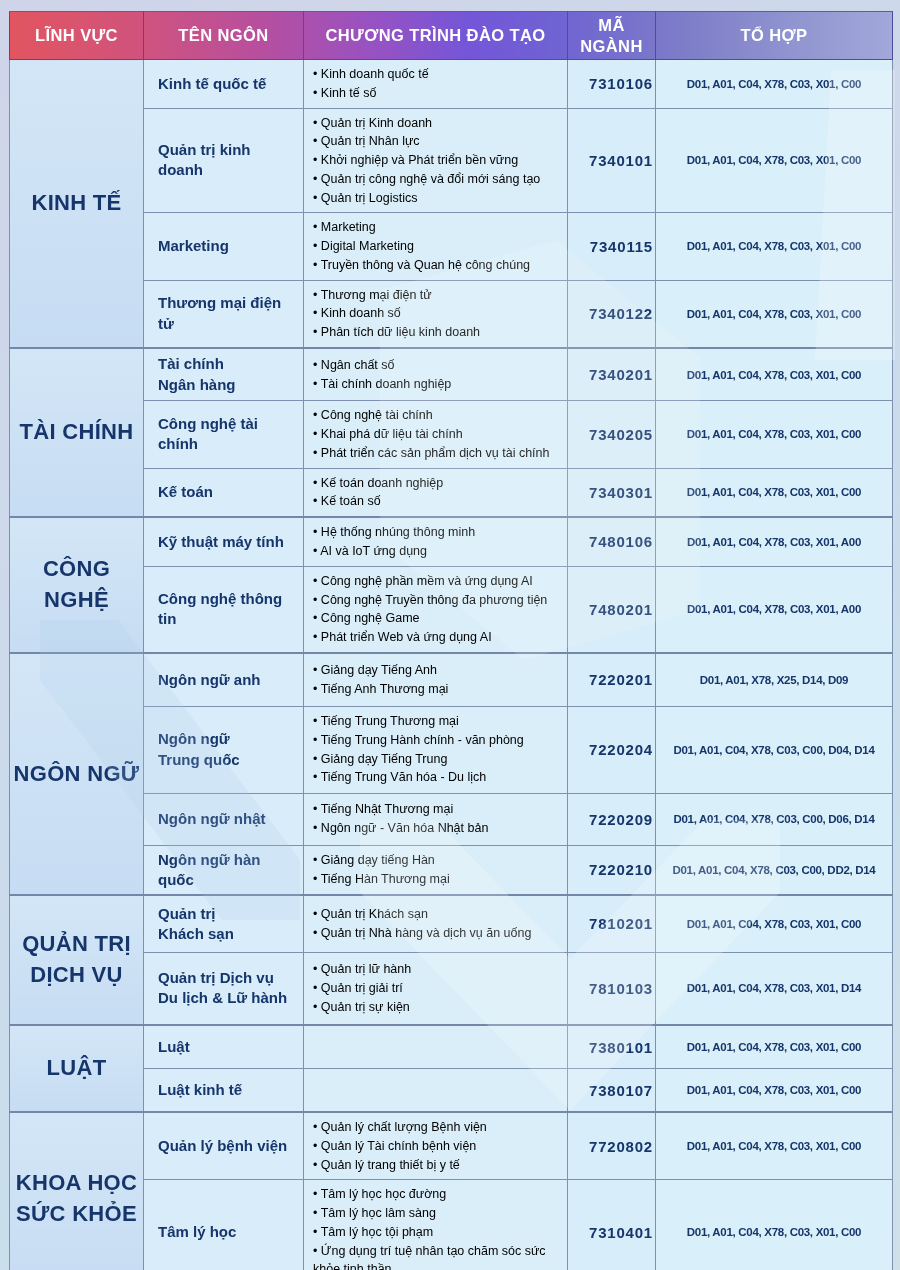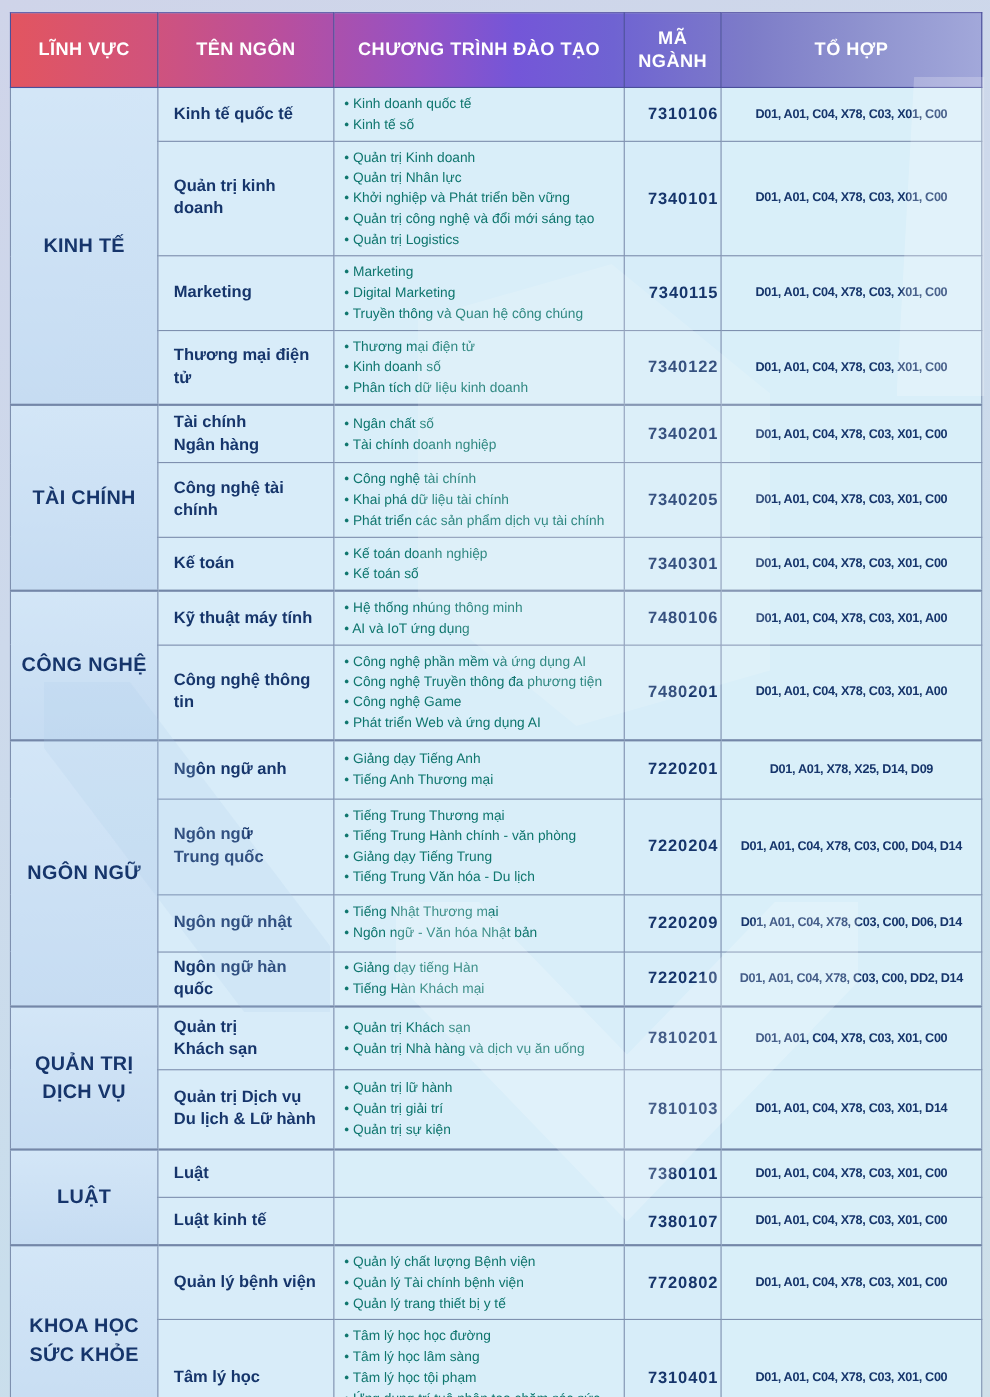--- a/index.html
+++ b/index.html
@@ -9,41 +9,41 @@
     background:linear-gradient(155deg,#cfd4e9 0%,#cdd9eb 35%,#c9deec 70%,#cfe0e9 100%);
   }
   .table-wrap{
     position:absolute;left:9px;top:11px;width:883px;
   }
   table{
     border-collapse:collapse;table-layout:fixed;width:883px;
   }
   th,td{border:1px solid #7e90af;}
   thead tr{
-    height:68px;
+    height:48px;
     background:linear-gradient(90deg,#e25560 0%,#d1537b 14%,#b84f9e 28%,#9552c4 42%,#7456d8 52%,#6f63d2 62%,#7d7cc8 76%,#8f93cf 88%,#a2a8da 100%);
   }
   th{
     color:#ffffff;font-weight:bold;font-size:16.5px;letter-spacing:.4px;
     border:1px solid #4a4f9a;border-top-color:#5d5aa8;
     padding:0 4px;line-height:1.25;
   }
   td{vertical-align:middle;}
   .field-cell{
-    text-align:center;font-weight:bold;font-size:18px;color:#16356b;
+    text-align:center;font-weight:bold;font-size:22px;color:#16356b;
     letter-spacing:.3px;white-space:pre-line;line-height:1.4;
     background:linear-gradient(180deg,#d3e6f7 0%,#c6dcf2 100%);
   }
   .major-cell{
     font-weight:bold;font-size:15px;color:#16356b;
     padding:4px 6px 4px 14px;white-space:pre-line;line-height:1.35;
     background:#d8ecf9;
   }
   .programs-cell{
-    font-size:12.5px;color:#0f766e;padding:5px 4px 5px 9px;line-height:1.5;
+    font-size:12.5px;color:#000000;padding:5px 4px 5px 9px;line-height:1.5;
     background:#d9eef9;
   }
   .prog{position:relative;}
   .prog::before{content:"• ";}
   .code-cell{
     text-align:right;font-weight:bold;font-size:15px;color:#16356b;
     letter-spacing:.8px;background:#d7edf9;padding:0 2px;
   }
   .combo-cell{
     text-align:center;font-weight:bold;font-size:11.5px;color:#16356b;
@@ -204,21 +204,21 @@
             <div class="prog">Tiếng Nhật Thương mại</div>
             <div class="prog">Ngôn ngữ - Văn hóa Nhật bản</div>
           </td>
           <td class="code-cell">7220209</td>
           <td class="combo-cell">D01, A01, C04, X78, C03, C00, D06, D14</td>
         </tr>
         <tr style="height: 38px;">
           <td class="major-cell">Ngôn ngữ hàn quốc</td>
           <td class="programs-cell">
             <div class="prog">Giảng dạy tiếng Hàn</div>
-            <div class="prog">Tiếng Hàn Khách mại</div>
+            <div class="prog">Tiếng Hàn Thương mại</div>
           </td>
           <td class="code-cell">7220210</td>
           <td class="combo-cell">D01, A01, C04, X78, C03, C00, DD2, D14</td>
         </tr>
         <tr class="sec-start" style="height: 57px;">
           <td rowspan="2" class="field-cell">QUẢN TRỊ
 DỊCH VỤ</td>
           <td class="major-cell">Quản trị
 Khách sạn</td>
           <td class="programs-cell">

